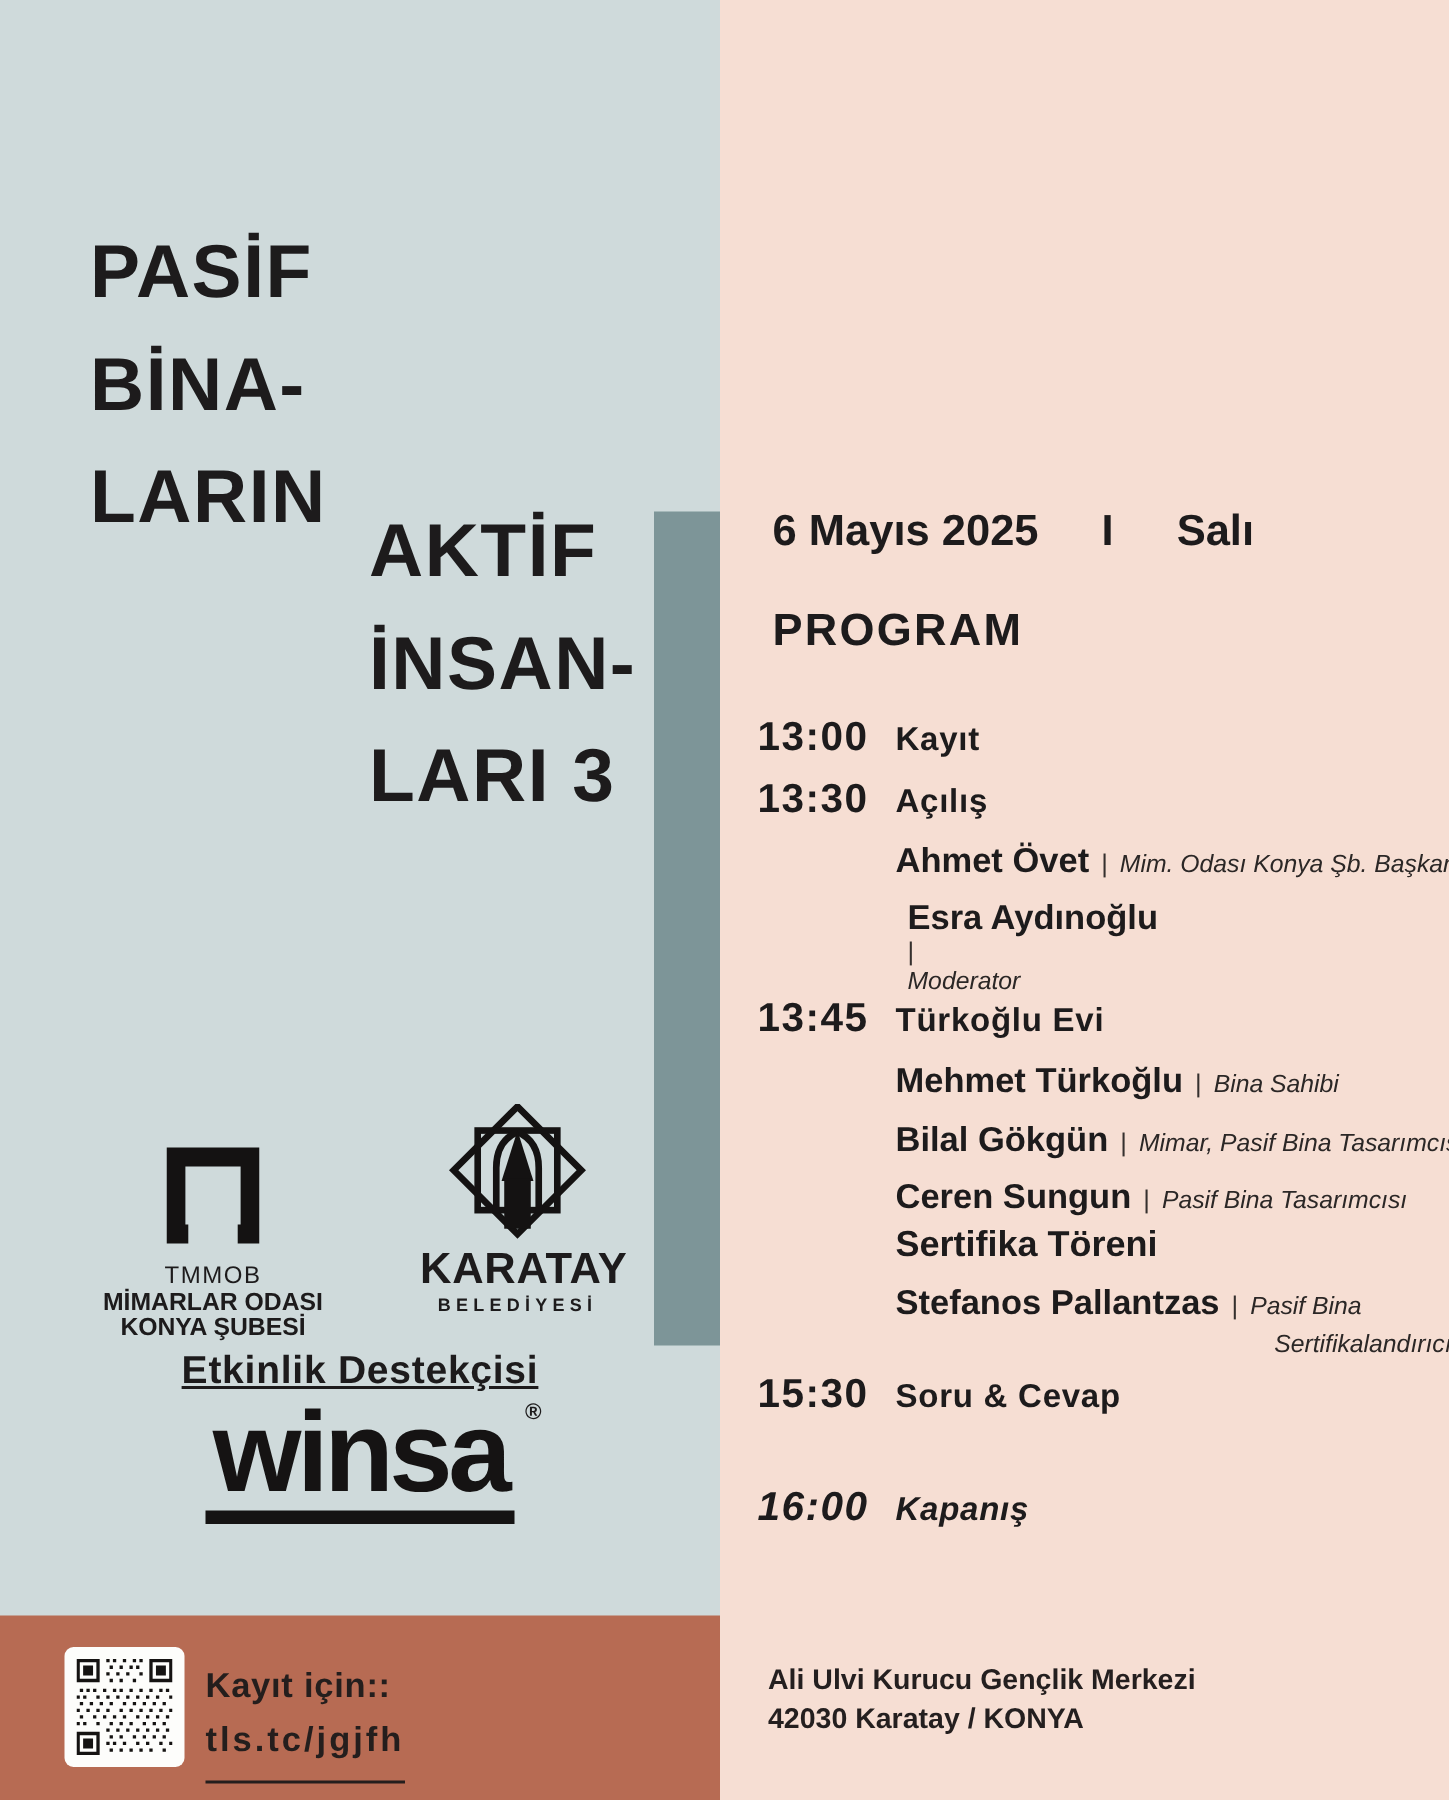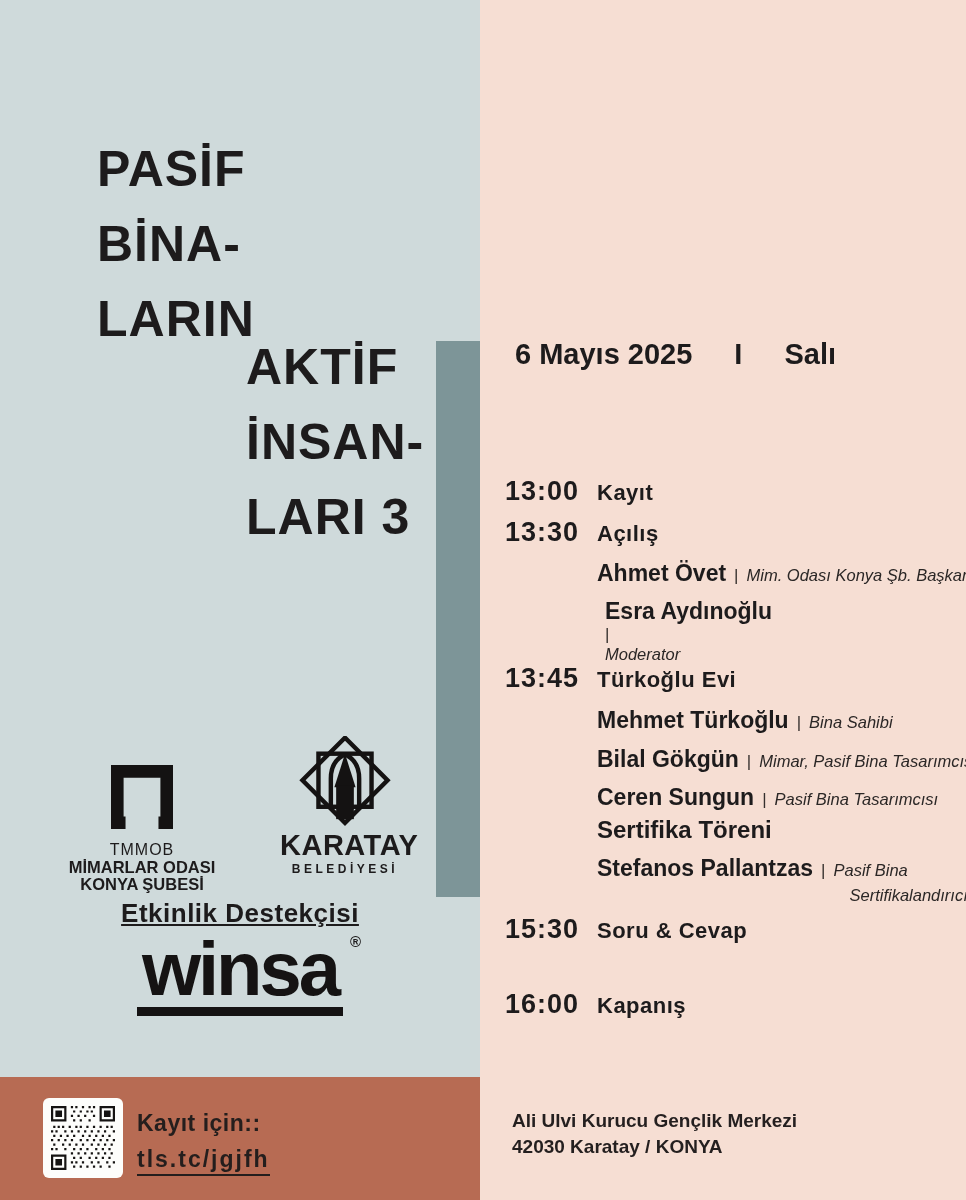--- a/index.html
+++ b/index.html
@@ -7,21 +7,21 @@
     width:966px;height:1200px;position:relative;overflow:hidden;
     font-family:"Liberation Sans",sans-serif;color:#1d1b1c;background:#f6ded3;
   }
   .left-panel{position:absolute;left:0;top:0;width:480px;height:1200px;background:#cfdadb;}
   .right-panel{position:absolute;left:480px;top:0;width:426px;height:1200px;background:#f6ded3;}
   .accent-bar{position:absolute;left:436px;top:341px;width:44px;height:556px;background:#7d9598;}
   .band{position:absolute;left:0;top:1077px;width:480px;height:123px;background:#b76b53;}
 
   
   .title-block{position:absolute;font-weight:800;font-size:50px;line-height:75px;letter-spacing:1px;color:#1d1b1c;}
-  .title-block.t1{left:60px;top:132px;margin-left:37px;}
+  .title-block.t1{left:60px;top:144px;}
   .title-block.t2{left:246px;top:330px;}
 
   
   .date-row{position:absolute;left:35px;top:338px;font-size:29px;font-weight:800;display:flex;align-items:baseline;}
   .date-sep{margin:0 42px;font-weight:700;}
   .program-heading{position:absolute;left:35px;top:404px;font-size:30px;font-weight:800;letter-spacing:1.5px;}
   .sched-row{position:absolute;left:25px;display:flex;align-items:baseline;}
   .sched-time{width:92px;font-size:27px;font-weight:700;letter-spacing:1px;}
   .sched-title{font-size:22px;font-weight:700;letter-spacing:.5px;}
   .speaker{position:absolute;left:117px;display:flex;align-items:baseline;white-space:nowrap;}
@@ -47,21 +47,21 @@
   .winsa-wrap{position:relative;display:inline-block;margin-top:4px;}
   .winsa{font-size:76px;font-weight:800;letter-spacing:-3px;line-height:72px;color:#151313;}
   .winsa-underline{height:9px;background:#151313;width:206px;margin:2px auto 0 auto;}
   .reg{position:absolute;top:0;right:-18px;font-size:15px;font-weight:700;}
 
   
   .qr-box{position:absolute;left:43px;top:1098px;width:80px;height:80px;background:#fdfdfb;border-radius:6px;
           display:flex;align-items:center;justify-content:center;}
   .reg-cta{position:absolute;left:137px;top:1110px;font-size:23px;font-weight:700;color:#241e1d;letter-spacing:.5px;}
   .reg-link{position:absolute;left:137px;top:1146px;font-size:23px;font-weight:700;letter-spacing:2px;color:#241e1d;
-            border-bottom:2.5px solid #241e1d;padding-bottom:1px;cursor:pointer;}
+            border-bottom:2.5px solid #241e1d;padding-bottom:14px;cursor:pointer;}
 </style>
 </head>
 <body>
 
 <div class="left-panel"></div>
 <div class="right-panel"></div>
 <div class="accent-bar"></div>
 <div class="band"></div>
 
 <div class="title-block t1">
@@ -76,20 +76,21 @@
 </div>
 
 <div class="right-panel" style="background:transparent;">
 
   <div class="date-row">
     <span>6 Mayıs 2025</span>
     <span class="date-sep">I</span>
     <span>Salı</span>
   </div>
 
+  <div class="program-heading">PROGRAM</div>
 
   <div class="sched-row" style="top:476px;">
     <span class="sched-time">13:00</span>
     <span class="sched-title">Kayıt</span>
   </div>
   <div class="sched-row" style="top:517px;">
     <span class="sched-time">13:30</span>
     <span class="sched-title">Açılış</span>
   </div>
 
@@ -133,21 +134,21 @@
     <span class="role2">
       <span class="line1">Pasif Bina</span><br>
       <span class="line2">Sertifikalandırıcısı</span>
     </span>
   </div>
 
   <div class="sched-row" style="top:914px;">
     <span class="sched-time">15:30</span>
     <span class="sched-title">Soru &amp; Cevap</span>
   </div>
-  <div class="sched-row" style="top:989px;">
+  <div class="sched-row" style="top:989px;font-style:italic;">
     <span class="sched-time">16:00</span>
     <span class="sched-title">Kapanış</span>
   </div>
 
   <div class="venue">
     <div>Ali Ulvi Kurucu  Gençlik Merkezi</div>
     <div>42030 Karatay / KONYA</div>
   </div>
 </div>
 

